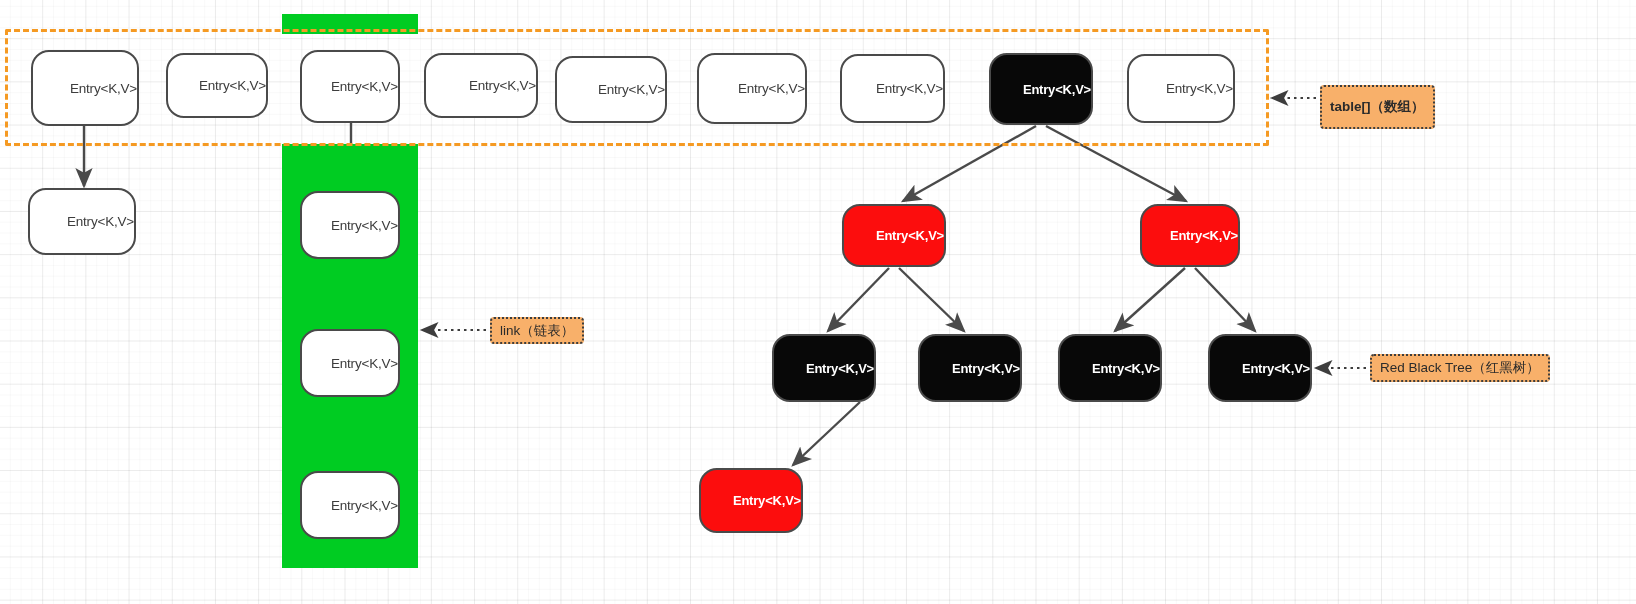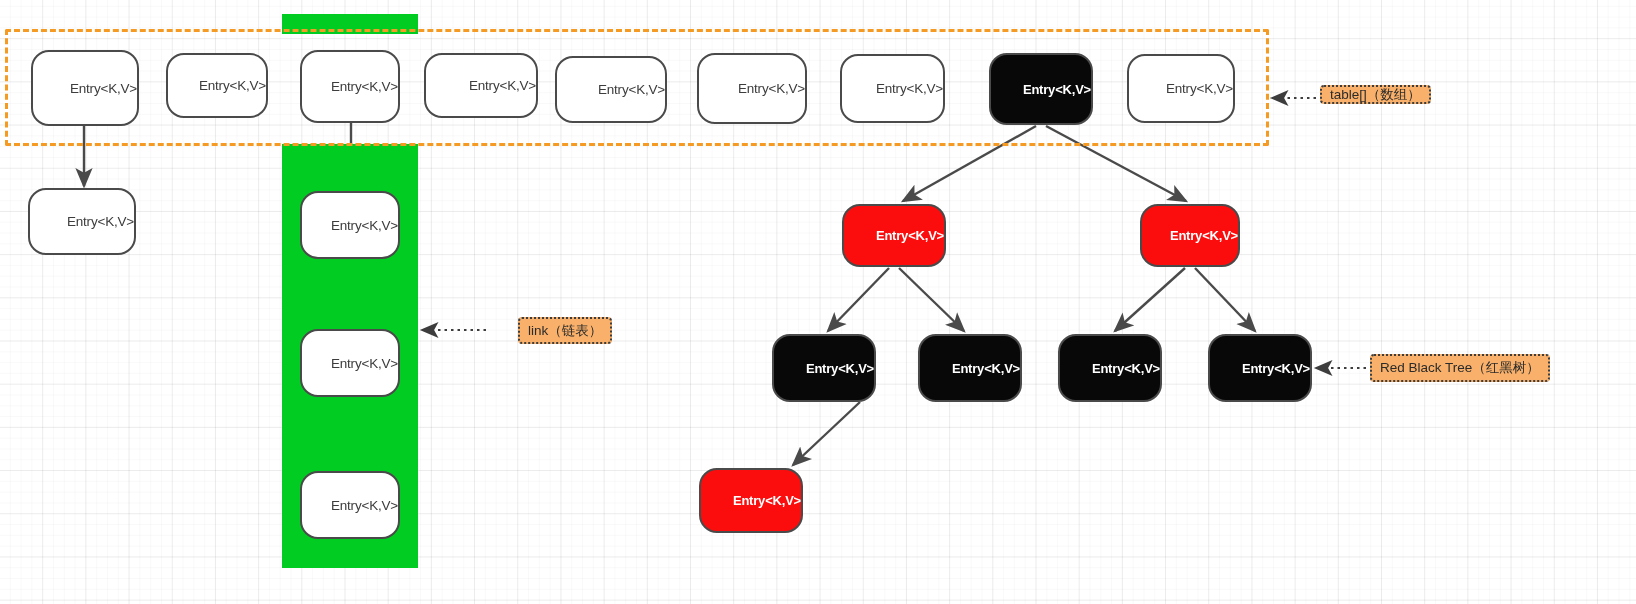--- a/index.html
+++ b/index.html
@@ -192,23 +192,23 @@
   <div class="node black" style="left:1058px; top:334px; width:104px; height:68px;">
     <span>Entry&lt;K,V&gt;</span>
   </div>
   <div class="node black" style="left:1208px; top:334px; width:104px; height:68px;">
     <span>Entry&lt;K,V&gt;</span>
   </div>
   <div class="node red" style="left:699px; top:468px; width:104px; height:65px;">
     <span>Entry&lt;K,V&gt;</span>
   </div>
 
-  <div class="callout" style="left:1320px; top:85px; height:19px;">
+  <div class="callout" style="left:1320px; top:85px; height:44px;font-weight:bold;">
     <span>table[]（数组）</span>
   </div>
-  <div class="callout" style="left:518px; top:317px; height:27px;">
+  <div class="callout" style="left:490px; top:317px; height:27px;">
     <span>link（链表）</span>
   </div>
   <div class="callout" style="left:1370px; top:354px; height:28px;justify-content:center;">
     <span>Red Black Tree（红黑树）</span>
   </div>
 
 </div>
 
 </body></html>

